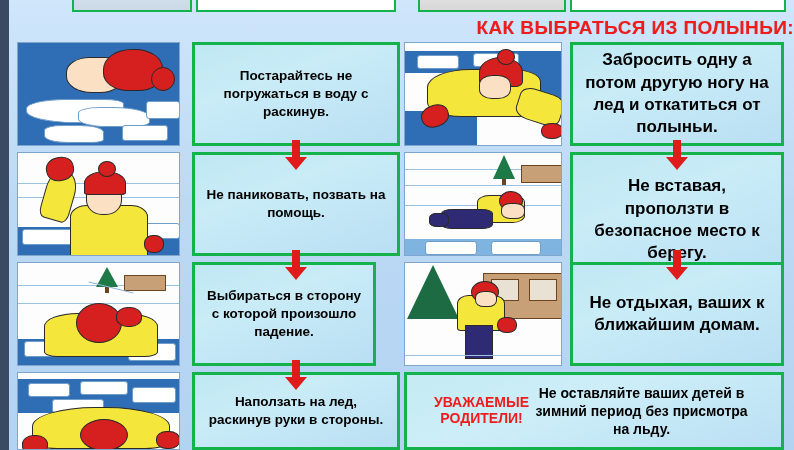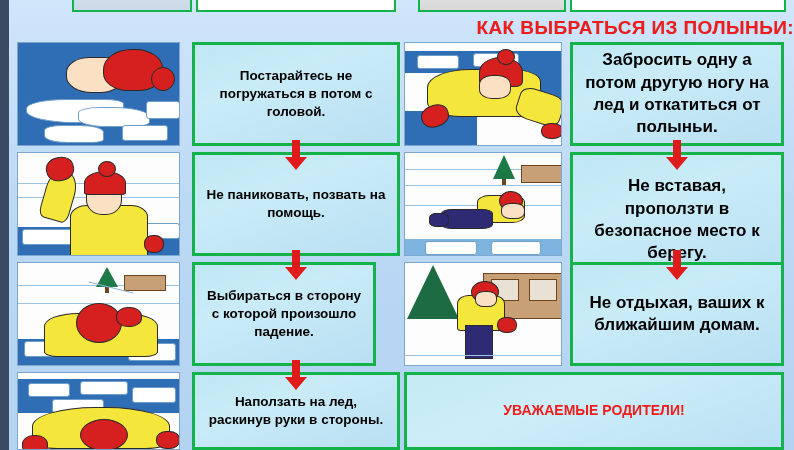--- a/index.html
+++ b/index.html
@@ -158,21 +158,21 @@
   <div class="floe" style="left:10px;top:10px;width:40px;height:12px;"></div>
   <div class="floe" style="left:62px;top:8px;width:46px;height:12px;"></div>
   <div class="floe" style="left:114px;top:14px;width:42px;height:14px;"></div>
   <div class="floe" style="left:34px;top:26px;width:50px;height:12px;"></div>
   <div class="coat" style="left:14px;top:34px;width:136px;height:40px;border-radius:46% 46% 18% 18%;"></div>
   <div class="hat" style="left:62px;top:46px;width:46px;height:30px;"></div>
   <div class="mitt" style="left:4px;top:62px;width:24px;height:18px;"></div>
   <div class="mitt" style="left:138px;top:58px;width:22px;height:16px;"></div>
 </div>
 
-<div class="tbox" style="left:192px;top:42px;width:208px;height:104px;">Постарайтесь не погружаться в потом с головой.</div>
+<div class="tbox" style="left:192px;top:42px;width:208px;height:104px;">Постарайтесь не погружаться в воду с раскинув.</div>
 <div class="arrow" style="left:285px;top:140px;height:30px;">
   <div class="shaft" style="height:18px;"></div>
     <div class="head"></div>
 </div>
 
 <div class="tbox" style="left:192px;top:152px;width:208px;height:104px;text-align:center;">Не паниковать, позвать на помощь.</div>
 <div class="arrow" style="left:285px;top:250px;height:30px;">
   <div class="shaft" style="height:18px;"></div>
     <div class="head"></div>
 </div>
@@ -242,13 +242,14 @@
 <div class="tbox wide" style="left:570px;top:152px;width:214px;height:136px;">Не вставая, проползти в безопасное место к берегу.</div>
 <div class="arrow" style="left:666px;top:250px;height:30px;">
   <div class="shaft" style="height:18px;"></div>
     <div class="head"></div>
 </div>
 
 <div class="tbox wide" style="left:570px;top:262px;width:214px;height:104px;">Не отдыхая, ваших к ближайшим домам.</div>
 
 <div class="bottom-panel" style="left:404px;top:372px;width:380px;height:78px;">
   <div class="bp-title">УВАЖАЕМЫЕ РОДИТЕЛИ!</div>
+  <div class="bp-body">Не оставляйте ваших детей  в зимний период без присмотра на льду.</div>
 </div>
 
 </body></html>

